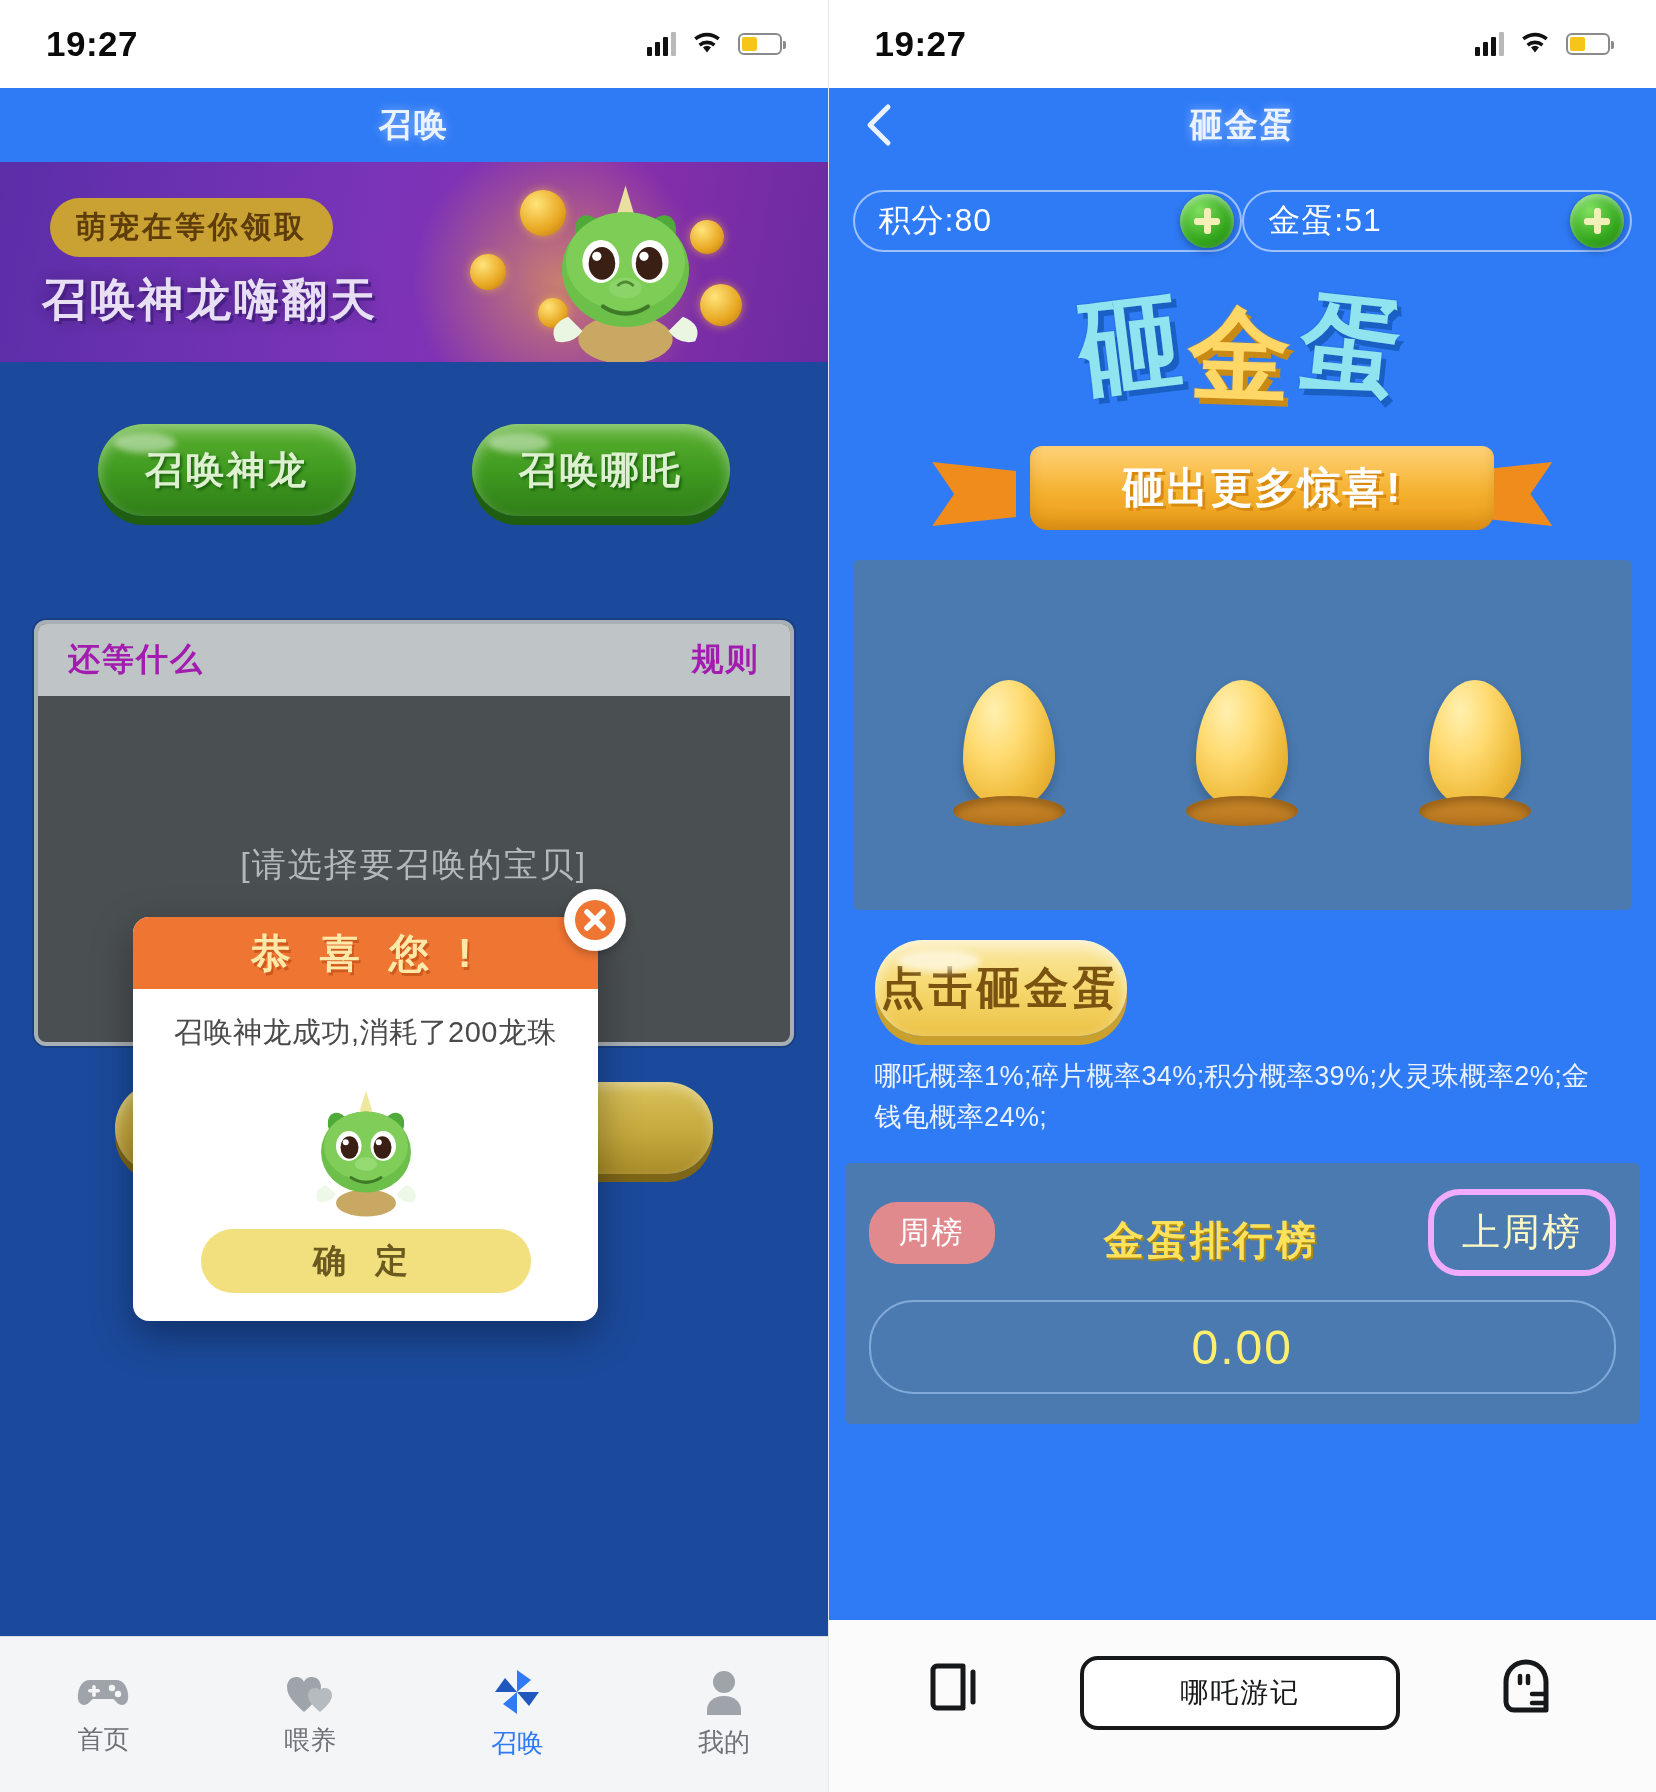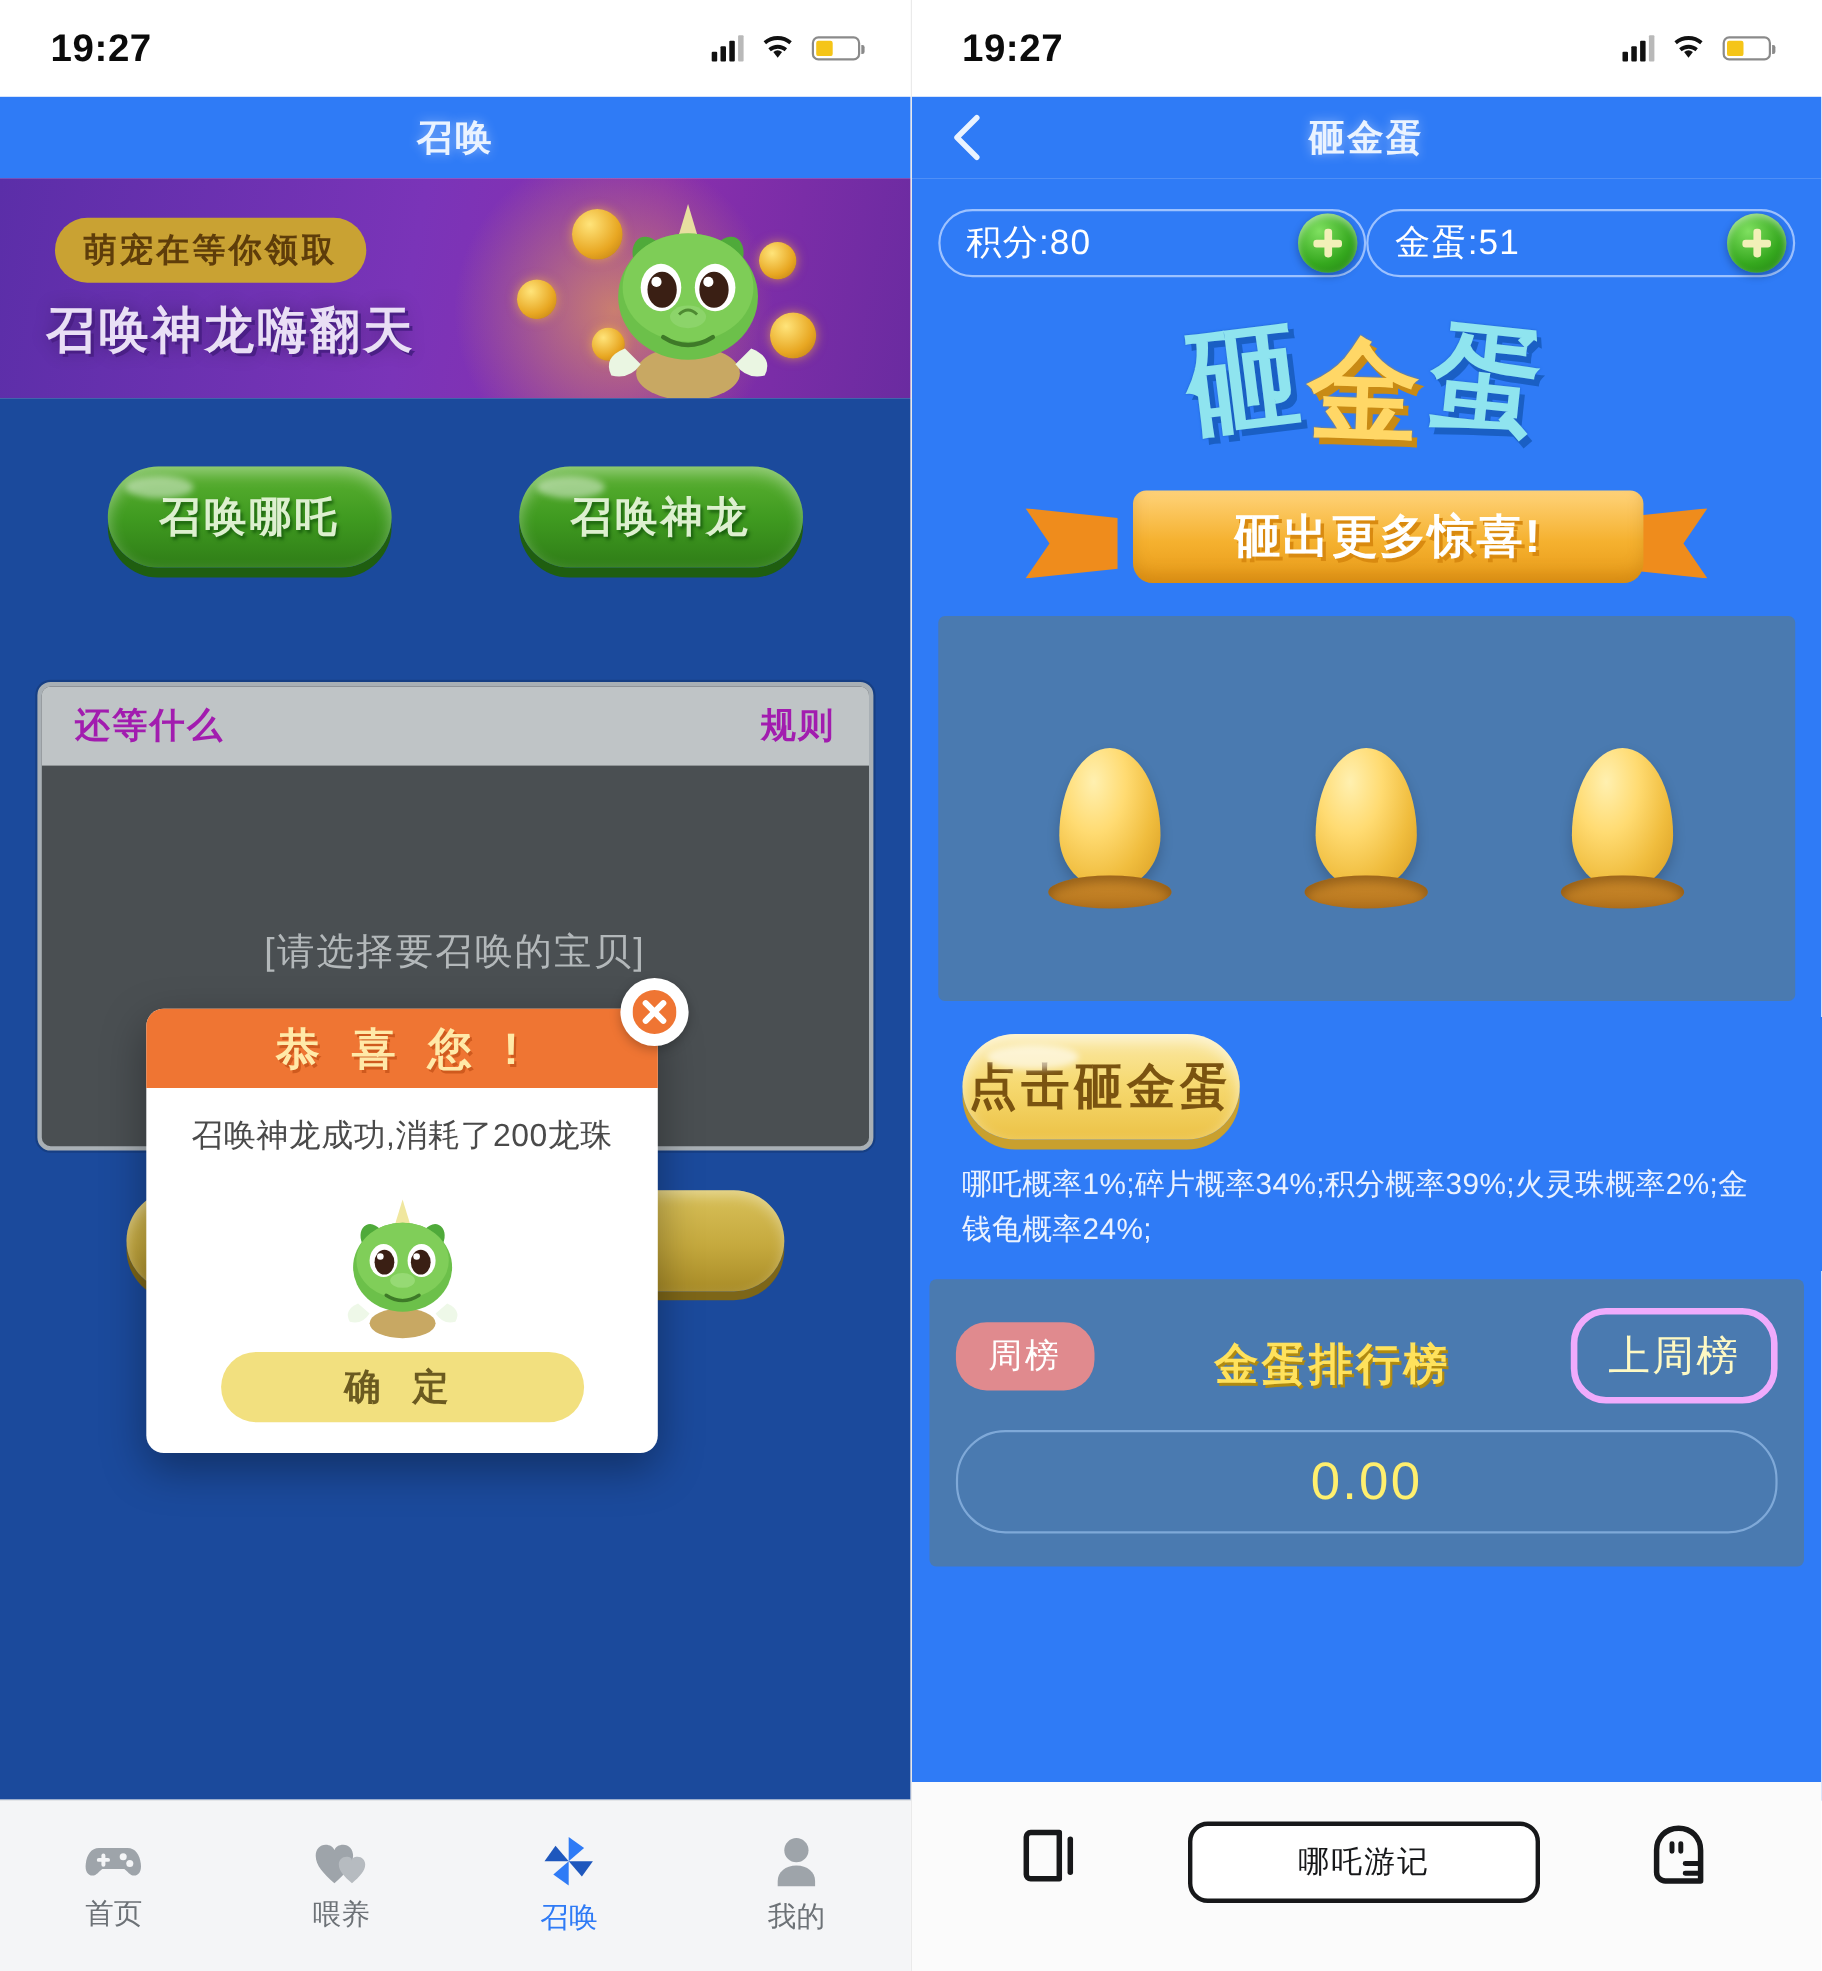--- a/index.html
+++ b/index.html
@@ -243,22 +243,22 @@
         <ellipse cx="100" cy="122" rx="16" ry="10" fill="#8cd46a"></ellipse>
         <path d="M92 120 q8 -8 16 0" stroke="#4e8a32" stroke-width="2.5" fill="none"></path>
         <path d="M78 140 q22 14 44 0" stroke="#3e7a28" stroke-width="4" fill="none" stroke-linecap="round"></path>
         <path d="M44 150 q-20 8 -12 24 q16 4 26 -10 z" fill="#eaf6e2"></path>
         <path d="M156 150 q20 8 12 24 q-16 4 -26 -10 z" fill="#eaf6e2"></path>
       </svg>
     </div>
 
     <div class="lbody">
       <div class="summon-row">
+        <button class="gbtn">召唤神龙</button>
         <button class="gbtn">召唤哪吒</button>
-        <button class="gbtn">召唤神龙</button>
       </div>
 
       <div class="graypanel">
         <div class="gp-head">
           <span>还等什么</span>
           <span>规则</span>
         </div>
         <div class="gp-hint">[请选择要召唤的宝贝]</div>
       </div>
 

